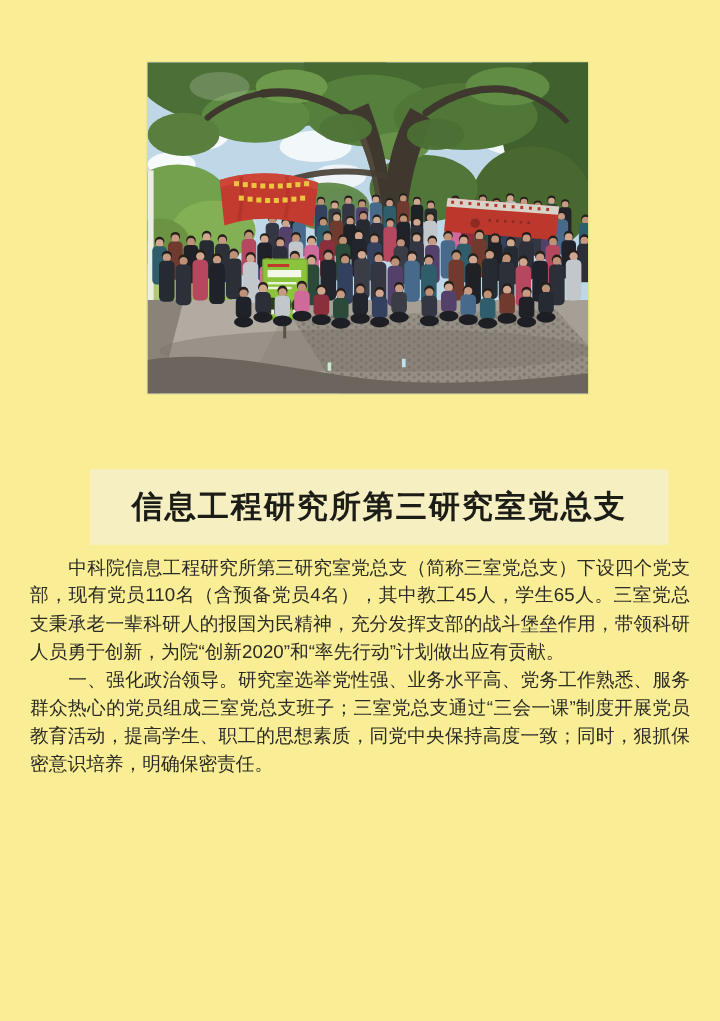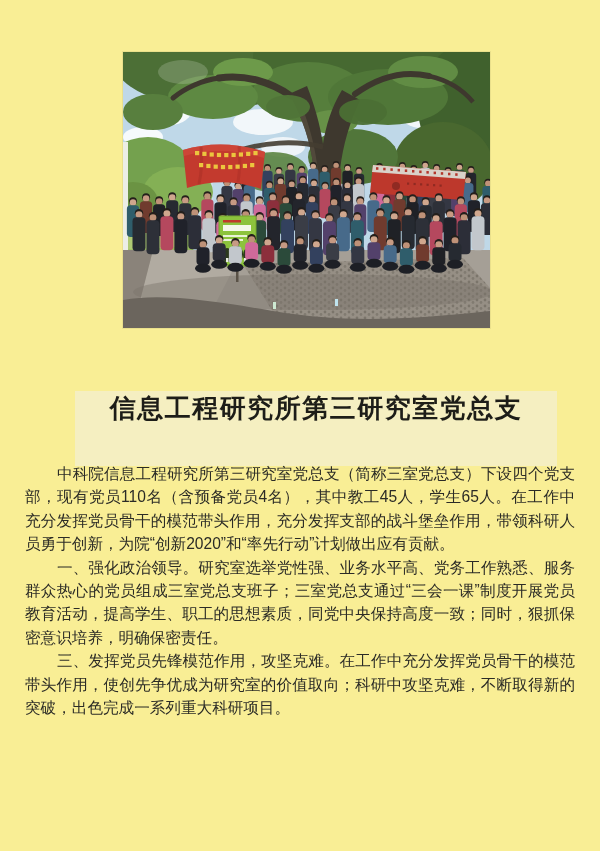--- a/index.html
+++ b/index.html
@@ -10,23 +10,23 @@
     overflow:hidden;
     font-family:"Liberation Sans","DejaVu Sans",sans-serif;
   }
   .photo{
     position:absolute;left:123px;top:52px;width:367px;height:276px;
     box-shadow:0 0 0 1px rgba(0,0,0,0.06);
     background:#bfd8e8;
   }
   .photo svg{display:block;width:367px;height:276px;}
   .title-band{
-    position:absolute;left:75px;top:391px;width:482px;height:75px;
+    position:absolute;left:75px;top:391px;width:482px;height:63px;
     background:#f5efc1;
-    display:flex;align-items:flex-start;justify-content:center;
+    display:flex;align-items:center;justify-content:center;
   }
   .title-band h1{
     margin:0;font-size:26px;font-weight:700;letter-spacing:1.5px;
     color:#1d1d18;white-space:nowrap;
   }
   .article{
     position:absolute;left:25px;top:462px;width:550px;
     color:#2b2b26;
     font-size:15.6px;line-height:23.4px;
     text-align:justify;
@@ -742,18 +742,17 @@
       </g>
       <path d="M0,276 L0,248 C40,241 90,249 150,259 C220,271 285,268 367,259 L367,276 Z" fill="#6b655d"></path>
     </svg>
   </div>
 
   <div class="title-band" style="background: rgb(245, 239, 193);">
     <h1 style="color: rgb(29, 29, 24);">信息工程研究所第三研究室党总支</h1>
   </div>
 
   <div class="article" style="color: rgb(43, 43, 38);">
-    <p>中科院信息工程研究所第三研究室党总支（简称三室党总支）下设四个党支部，现有党员110名（含预备党员4名），其中教工45人，学生65人。在工作中充分发挥党员骨干的模范带头作用，充分发挥支部的战斗堡垒作用，带领科研人员勇于创新，为院“创新2020”和“率先行动”计划做出应有贡献。</p>
+    <p>中科院信息工程研究所第三研究室党总支（简称三室党总支）下设四个党支部，现有党员110名（含预备党员4名），其中教工45人，学生65人。三室党总支秉承老一辈科研人的报国为民精神，充分发挥支部的战斗堡垒作用，带领科研人员勇于创新，为院“创新2020”和“率先行动”计划做出应有贡献。</p>
     <p>一、强化政治领导。研究室选举党性强、业务水平高、党务工作熟悉、服务群众热心的党员组成三室党总支班子；三室党总支通过“三会一课”制度开展党员教育活动，提高学生、职工的思想素质，同党中央保持高度一致；同时，狠抓保密意识培养，明确保密责任。</p>
-    <p>三、发挥党员先锋模范作用，攻坚克难。在工作中充分发挥党员骨干的模范带头作用，使创先争优成为研究室的价值取向；科研中攻坚克难，不断取得新的突破，出色完成一系列重大科研项目。</p>
   </div>
 
 </div>
 
 </body></html>

